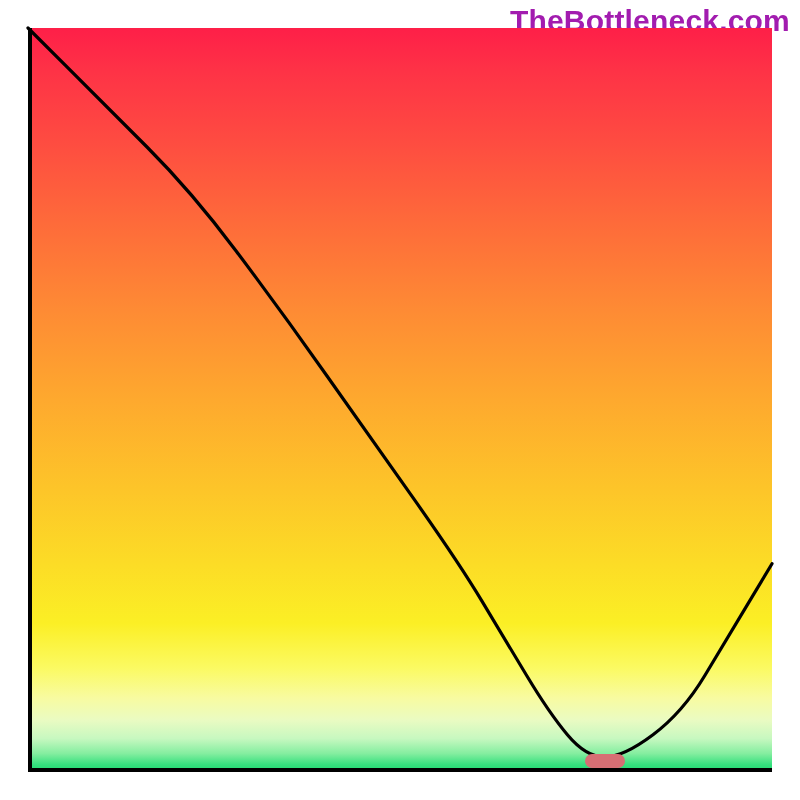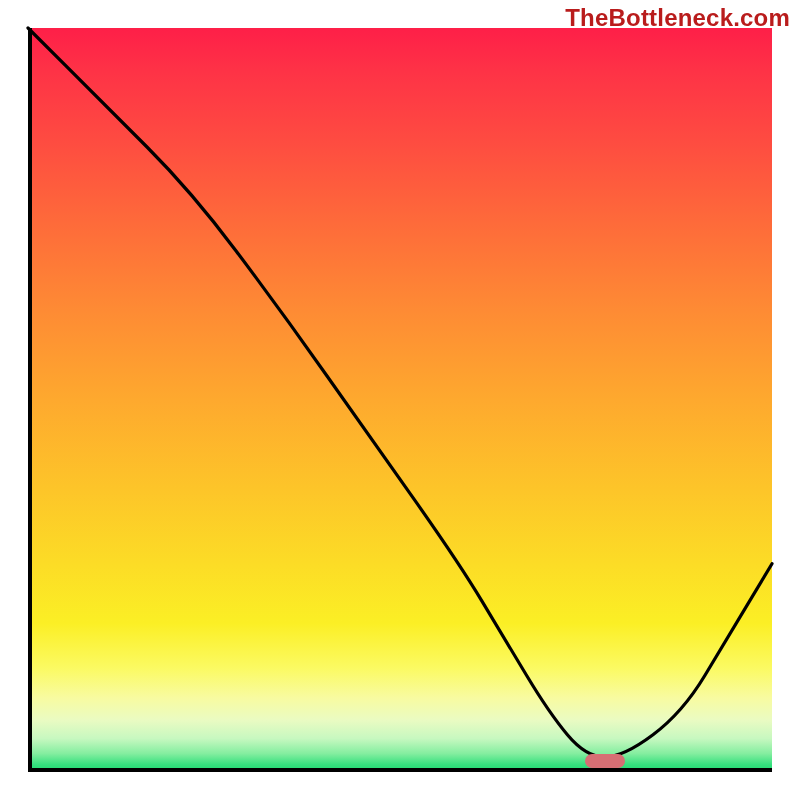--- a/index.html
+++ b/index.html
@@ -13,23 +13,23 @@
   }
   .wrap {
     position: relative;
     width: 800px;
     height: 800px;
   }
   .watermark {
     position: absolute;
     top: 4px;
     right: 10px;
-    font-size: 24px;
+    font-size: 30px;
     font-weight: 600;
-    color: #b91c1c;
+    color: #a21caf;
     letter-spacing: 0.2px;
     user-select: none;
   }
   .plot {
     position: absolute;
     left: 28px;
     top: 28px;
     width: 744px;
     height: 744px;
   }

